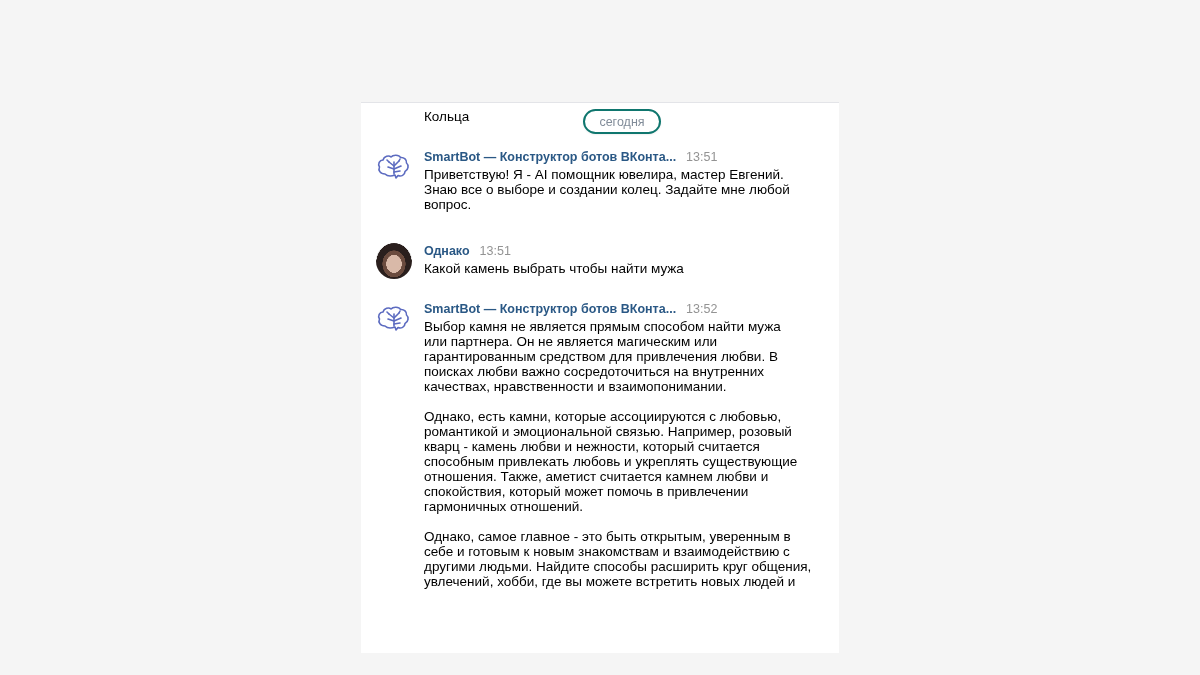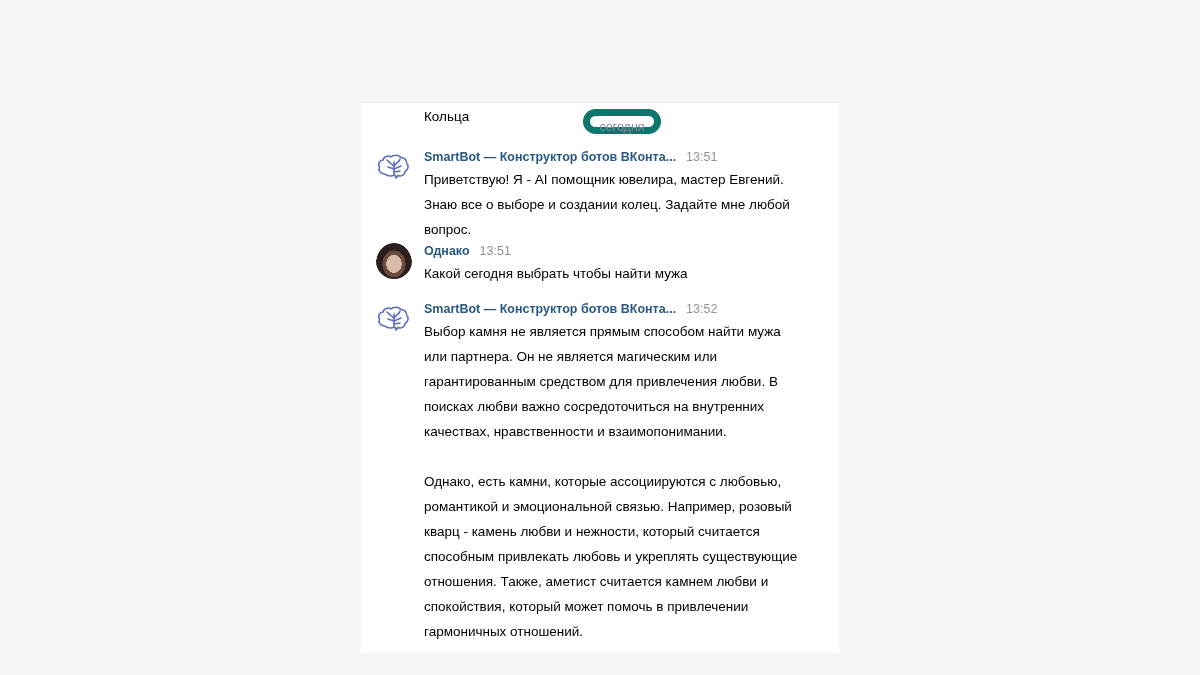--- a/index.html
+++ b/index.html
@@ -9,37 +9,37 @@
     }
     .panel {
       position:absolute; left:361px; top:63px; width:478px; height:550px;
       background:#ffffff; border-top:1px solid #e3e4e8; overflow:hidden;margin-top:39px;
     }
     .conv-title {
       position:absolute; left:63px; top:6px; font-size:13.5px; color:#000;
     }
     .date-pill {
       position:absolute; left:222px; top:6px; width:78px; height:25px; box-sizing:border-box;
-      border:7px solid #0f766e; border-radius:13px; background:#fff;
+      border:2px solid #0f766e; border-radius:13px; background:#fff;
       color:#818c99; font-size:12.5px; text-align:center; line-height:23px;
       box-shadow:0 1px 2px rgba(0,0,0,0.06);
     }
     .msg { position:absolute; left:0; width:478px; }
     .avatar-wrap { position:absolute; left:15px; top:0; width:38px; height:38px; }
     .avatar-photo {
       width:36px; height:36px; border-radius:50%;
       background: radial-gradient(ellipse at 50% 58%, #d9b9a8 0 30%, #6b4b3e 31% 45%, #2a1f1d 46% 70%, #d9d9d9 71%);
     }
     .bot-icon svg { display:block; }
     .msg-head { position:absolute; left:63px; top:0; font-size:12.5px; line-height:16px; white-space:nowrap; }
     .author { color:#2a5885; font-weight:bold;text-align:center; }
     .time { color:#939393; margin-left:10px; font-weight:normal;text-align:center; }
     .msg-text {
       position:absolute; left:63px; top:18px; width:395px;
-      font-size:13.5px; line-height:25px; color:#000; white-space:pre-wrap;
+      font-size:13.5px; line-height:15px; color:#000; white-space:pre-wrap;
     }
   </style>
 </head>
 <body>
 
 <div class="panel">
   <div class="conv-title">Кольца</div>
   <div class="date-pill">сегодня</div>
 
   <div class="msg" style="top:46px;">
@@ -61,21 +61,21 @@
 вопрос.</div>
   </div>
 
   <div class="msg" style="top:140px;">
     <div class="avatar-wrap">
       <div class="avatar-photo"></div>
     </div>
     <div class="msg-head">
       <span class="author">Однако</span><span class="time">13:51</span>
     </div>
-    <div class="msg-text">Какой сегодня выбрать чтобы найти мужа</div>
+    <div class="msg-text">Какой камень выбрать чтобы найти мужа</div>
   </div>
 
   <div class="msg" style="top:198px;">
     <div class="avatar-wrap bot-icon">
       <svg width="36" height="30" viewBox="0 0 36 30" style="margin-top:3px">
         <g fill="none" stroke="#5c6bc0" stroke-width="1.6" stroke-linecap="round" stroke-linejoin="round">
           <path d="M9 22 C4 22 2 18 3.5 15 C1.5 12 3.5 8 7 8 C8 4 13 3 15 5 C17 2.5 23 2.5 24.5 5.5 C28 5 31 8 30.5 11 C33 13 32.5 18 29 19.5 C29 23 25 25 22 23.5 L20 26 L19 23 C15 24.5 11 24 9 22 Z"></path>
           <path d="M18 22 L18 10"></path>
           <path d="M18 14 L13 10 M18 17 L12 15 M18 14 L23 9 M18 17 L25 14 M18 20 L24 19"></path>
           <path d="M13 10 L11 8 M23 9 L24 7"></path>

